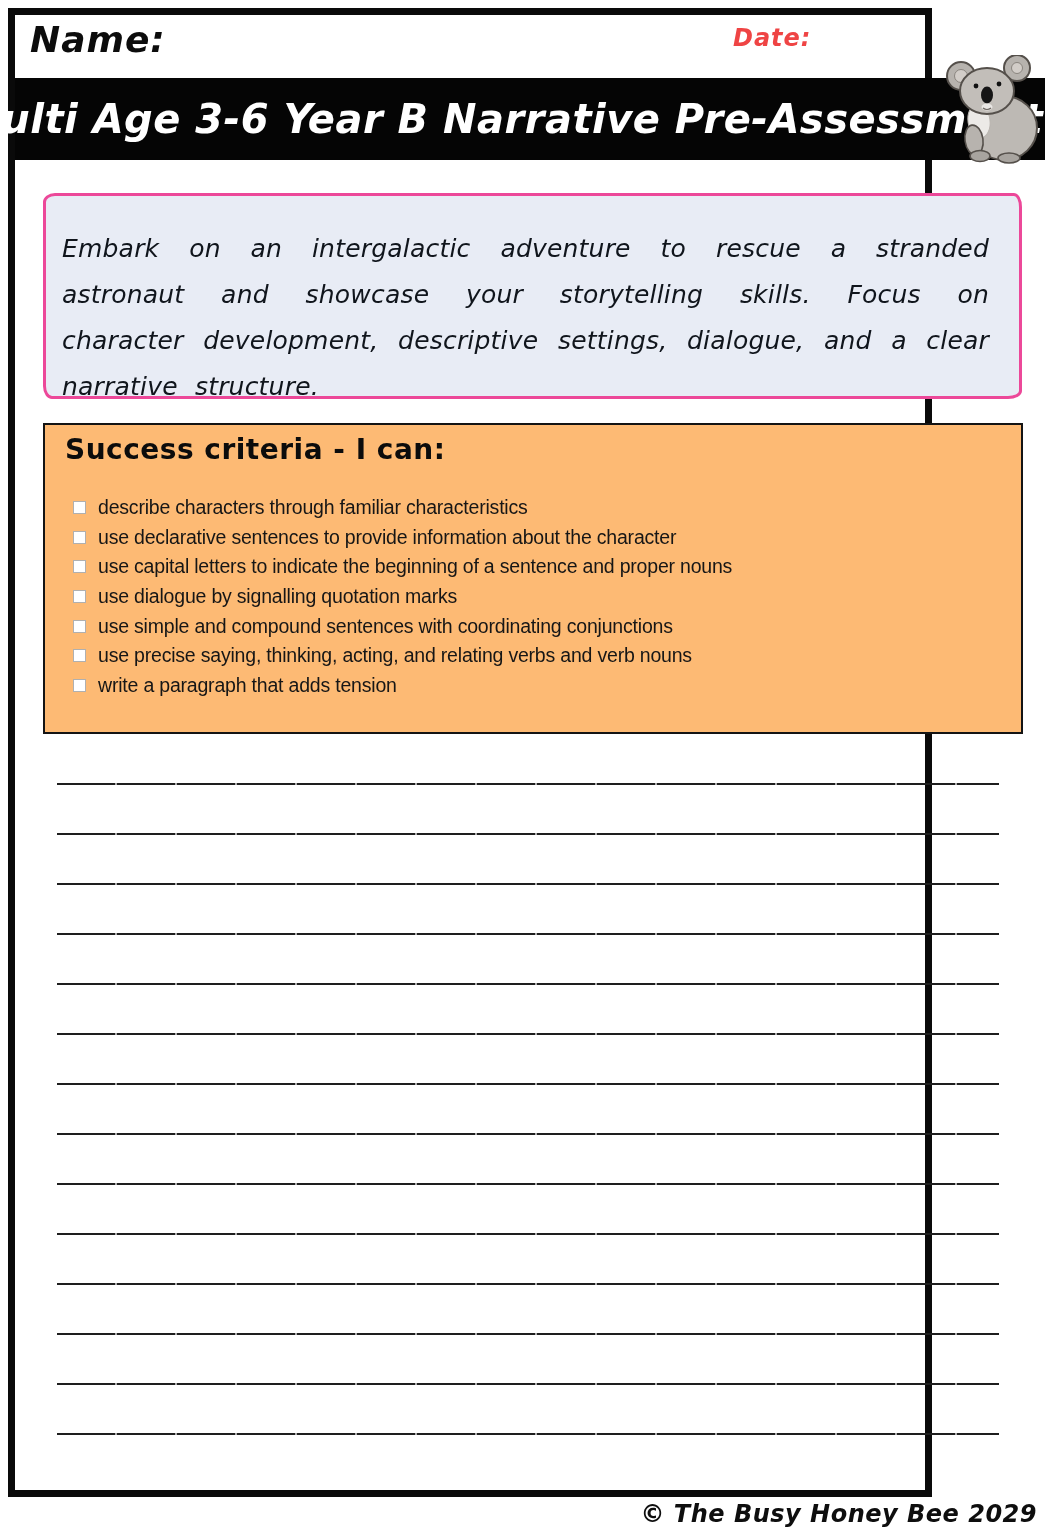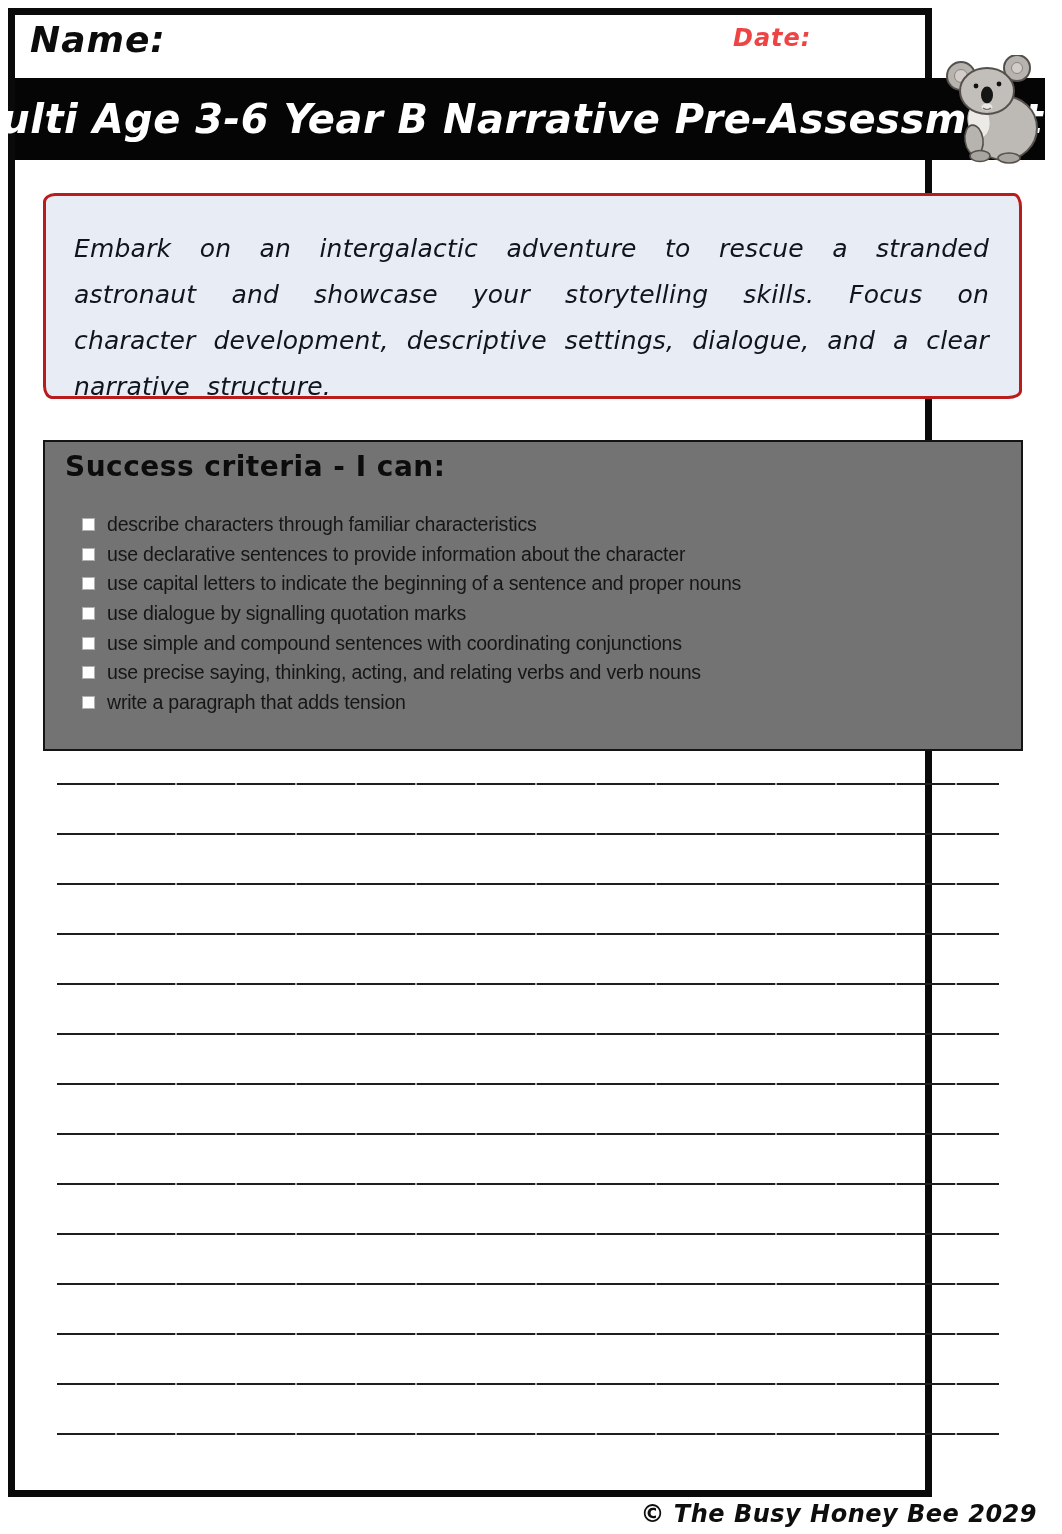--- a/index.html
+++ b/index.html
@@ -32,42 +32,42 @@
   .banner-title{
     font-family:"DejaVu Sans", sans-serif;font-style:italic;font-weight:bold;
     font-size:40px;letter-spacing:0.5px;white-space:nowrap;
     transform:translateX(-28px);
   }
   .koala{position:absolute;left:928px;top:40px;width:100px;height:110px;}
   
   .instruction-box{
     position:absolute;left:28px;top:178px;width:979px;height:206px;
     box-sizing:border-box;background:#e8ecf5;
-    border:3px solid #b91c1c;
+    border:3px solid #ec4899;
     border-radius:12px 8px 14px 9px / 9px 14px 8px 13px;
-    padding:30px 30px 0 28px;
+    padding:30px 30px 0 16px;
   }
   .instruction-text{
     font-family:"DejaVu Sans", sans-serif;font-style:italic;
     font-size:25px;line-height:46px;color:#10151c;
     text-align:justify;word-spacing:9px;letter-spacing:0.2px;
   }
   
   .criteria-box{
     position:absolute;left:28px;top:408px;width:980px;height:311px;
-    box-sizing:border-box;border:2.5px solid #141414;background:#737373;margin-top:17px;
+    box-sizing:border-box;border:2.5px solid #141414;background:#fdba74;
   }
   .criteria-heading{
     position:absolute;left:20px;top:8px;
     font-family:"DejaVu Sans", sans-serif;font-weight:bold;
     font-size:28px;letter-spacing:0.5px;color:#0c0c0c;
   }
   .criteria-list{position:absolute;left:0;top:68px;width:100%;}
   .criteria-row{
-    display:flex;align-items:center;height:29.6px;padding-left:37px;gap:12px;
+    display:flex;align-items:center;height:29.6px;padding-left:28px;gap:12px;
   }
   .checkbox{
     width:13px;height:13px;box-sizing:border-box;flex:0 0 13px;
     border:1.5px solid #b0b0b0;background:#fff;
   }
   .criteria-label{
     font-family:"Liberation Sans", sans-serif;font-size:19.5px;color:#161616;
     letter-spacing:-0.2px;white-space:nowrap;
   }
   

